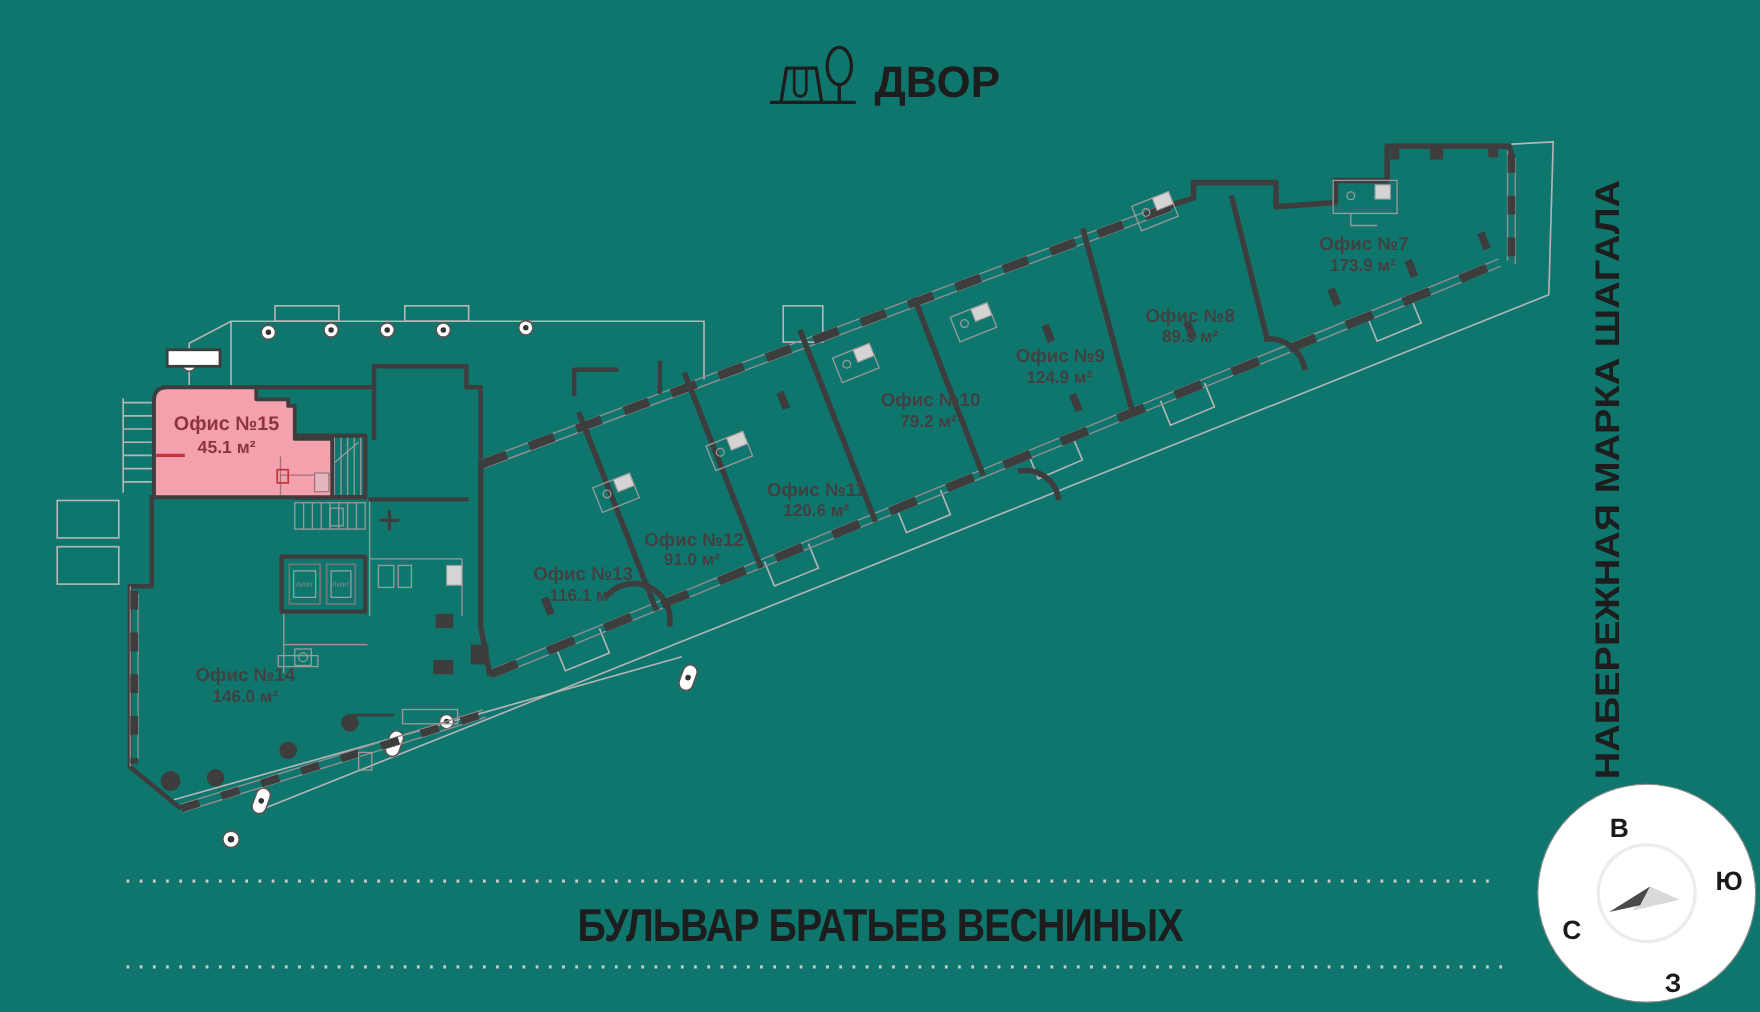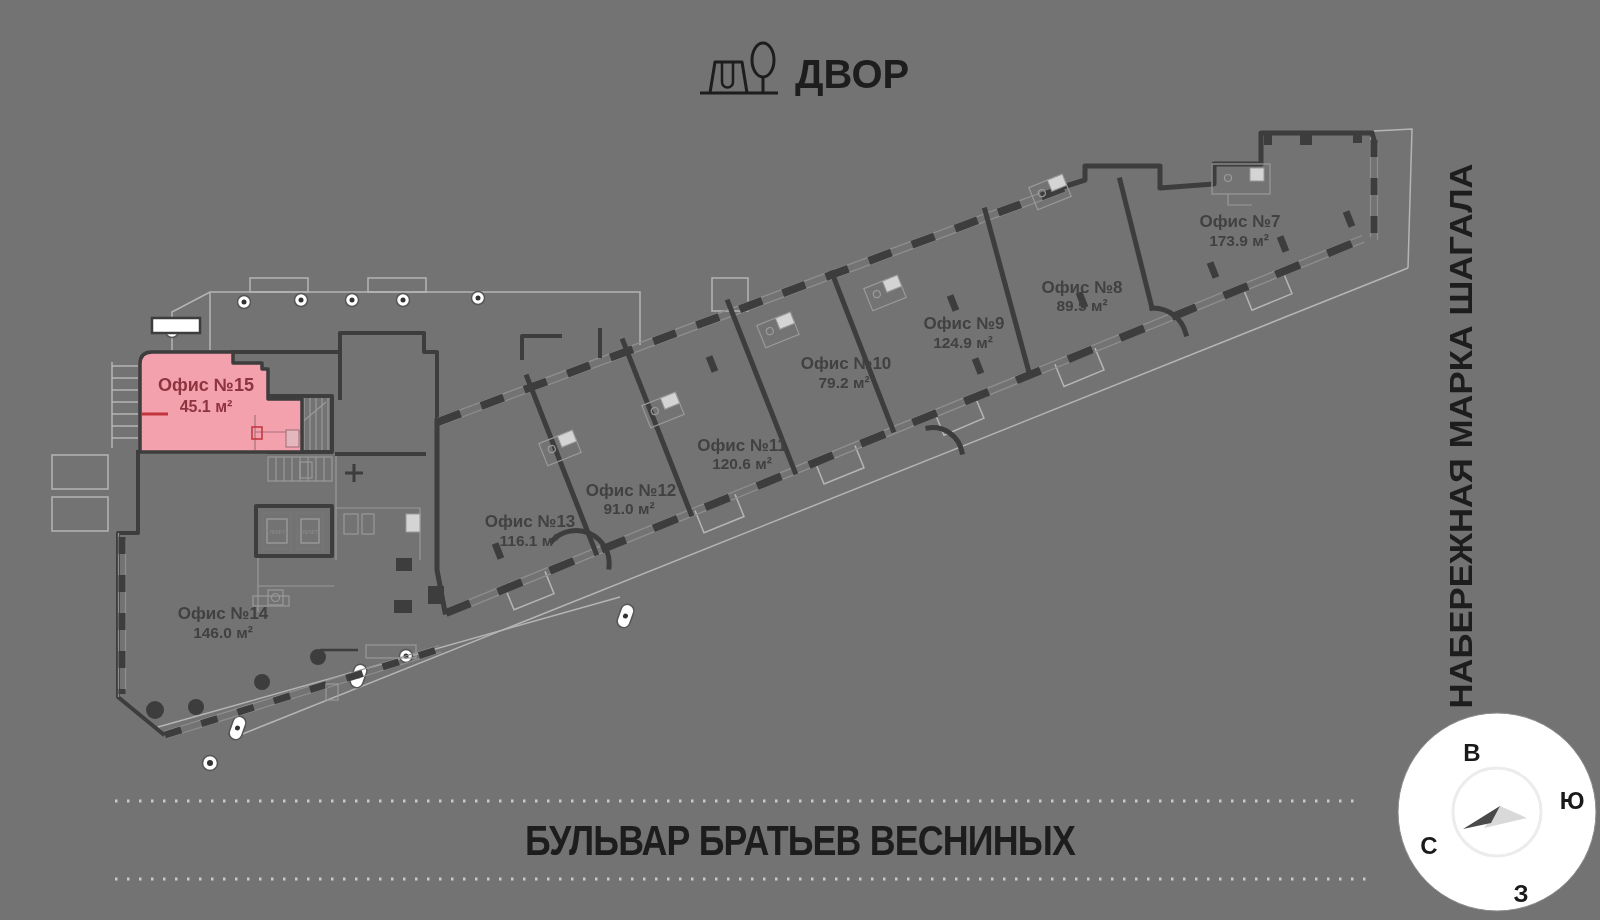--- a/index.html
+++ b/index.html
@@ -1,16 +1,16 @@
 <!DOCTYPE html>
 <html><head>
 <meta charset="utf-8">
 <style>
   html,body{margin:0;padding:0;background:#ffffff;}
-  .page{position:relative;width:1600px;height:920px;background:#737373;overflow:hidden;
+  .page{position:relative;width:1600px;height:920px;background:#0f766e;overflow:hidden;
         font-family:"Liberation Sans", sans-serif;}
   svg{position:absolute;left:0;top:0;}
   svg text{font-family:"Liberation Sans", sans-serif;}
   .thin{stroke:#b5b5b5;stroke-width:1.5;fill:none;}
   .thin2{stroke:#9a9a9a;stroke-width:1.2;fill:none;}
   .win{stroke:#8f8f8f;stroke-width:1.3;fill:none;}
   .wall{stroke:#3d3d3d;fill:none;stroke-linejoin:round;stroke-linecap:square;}
   .w4{stroke-width:4;} .w5{stroke-width:5;}
   .dash-top{stroke:#3d3d3d;stroke-width:8;stroke-dasharray:24 22;fill:none;}
   .dash-front{stroke:#3d3d3d;stroke-width:8;stroke-dasharray:26 30;fill:none;}

